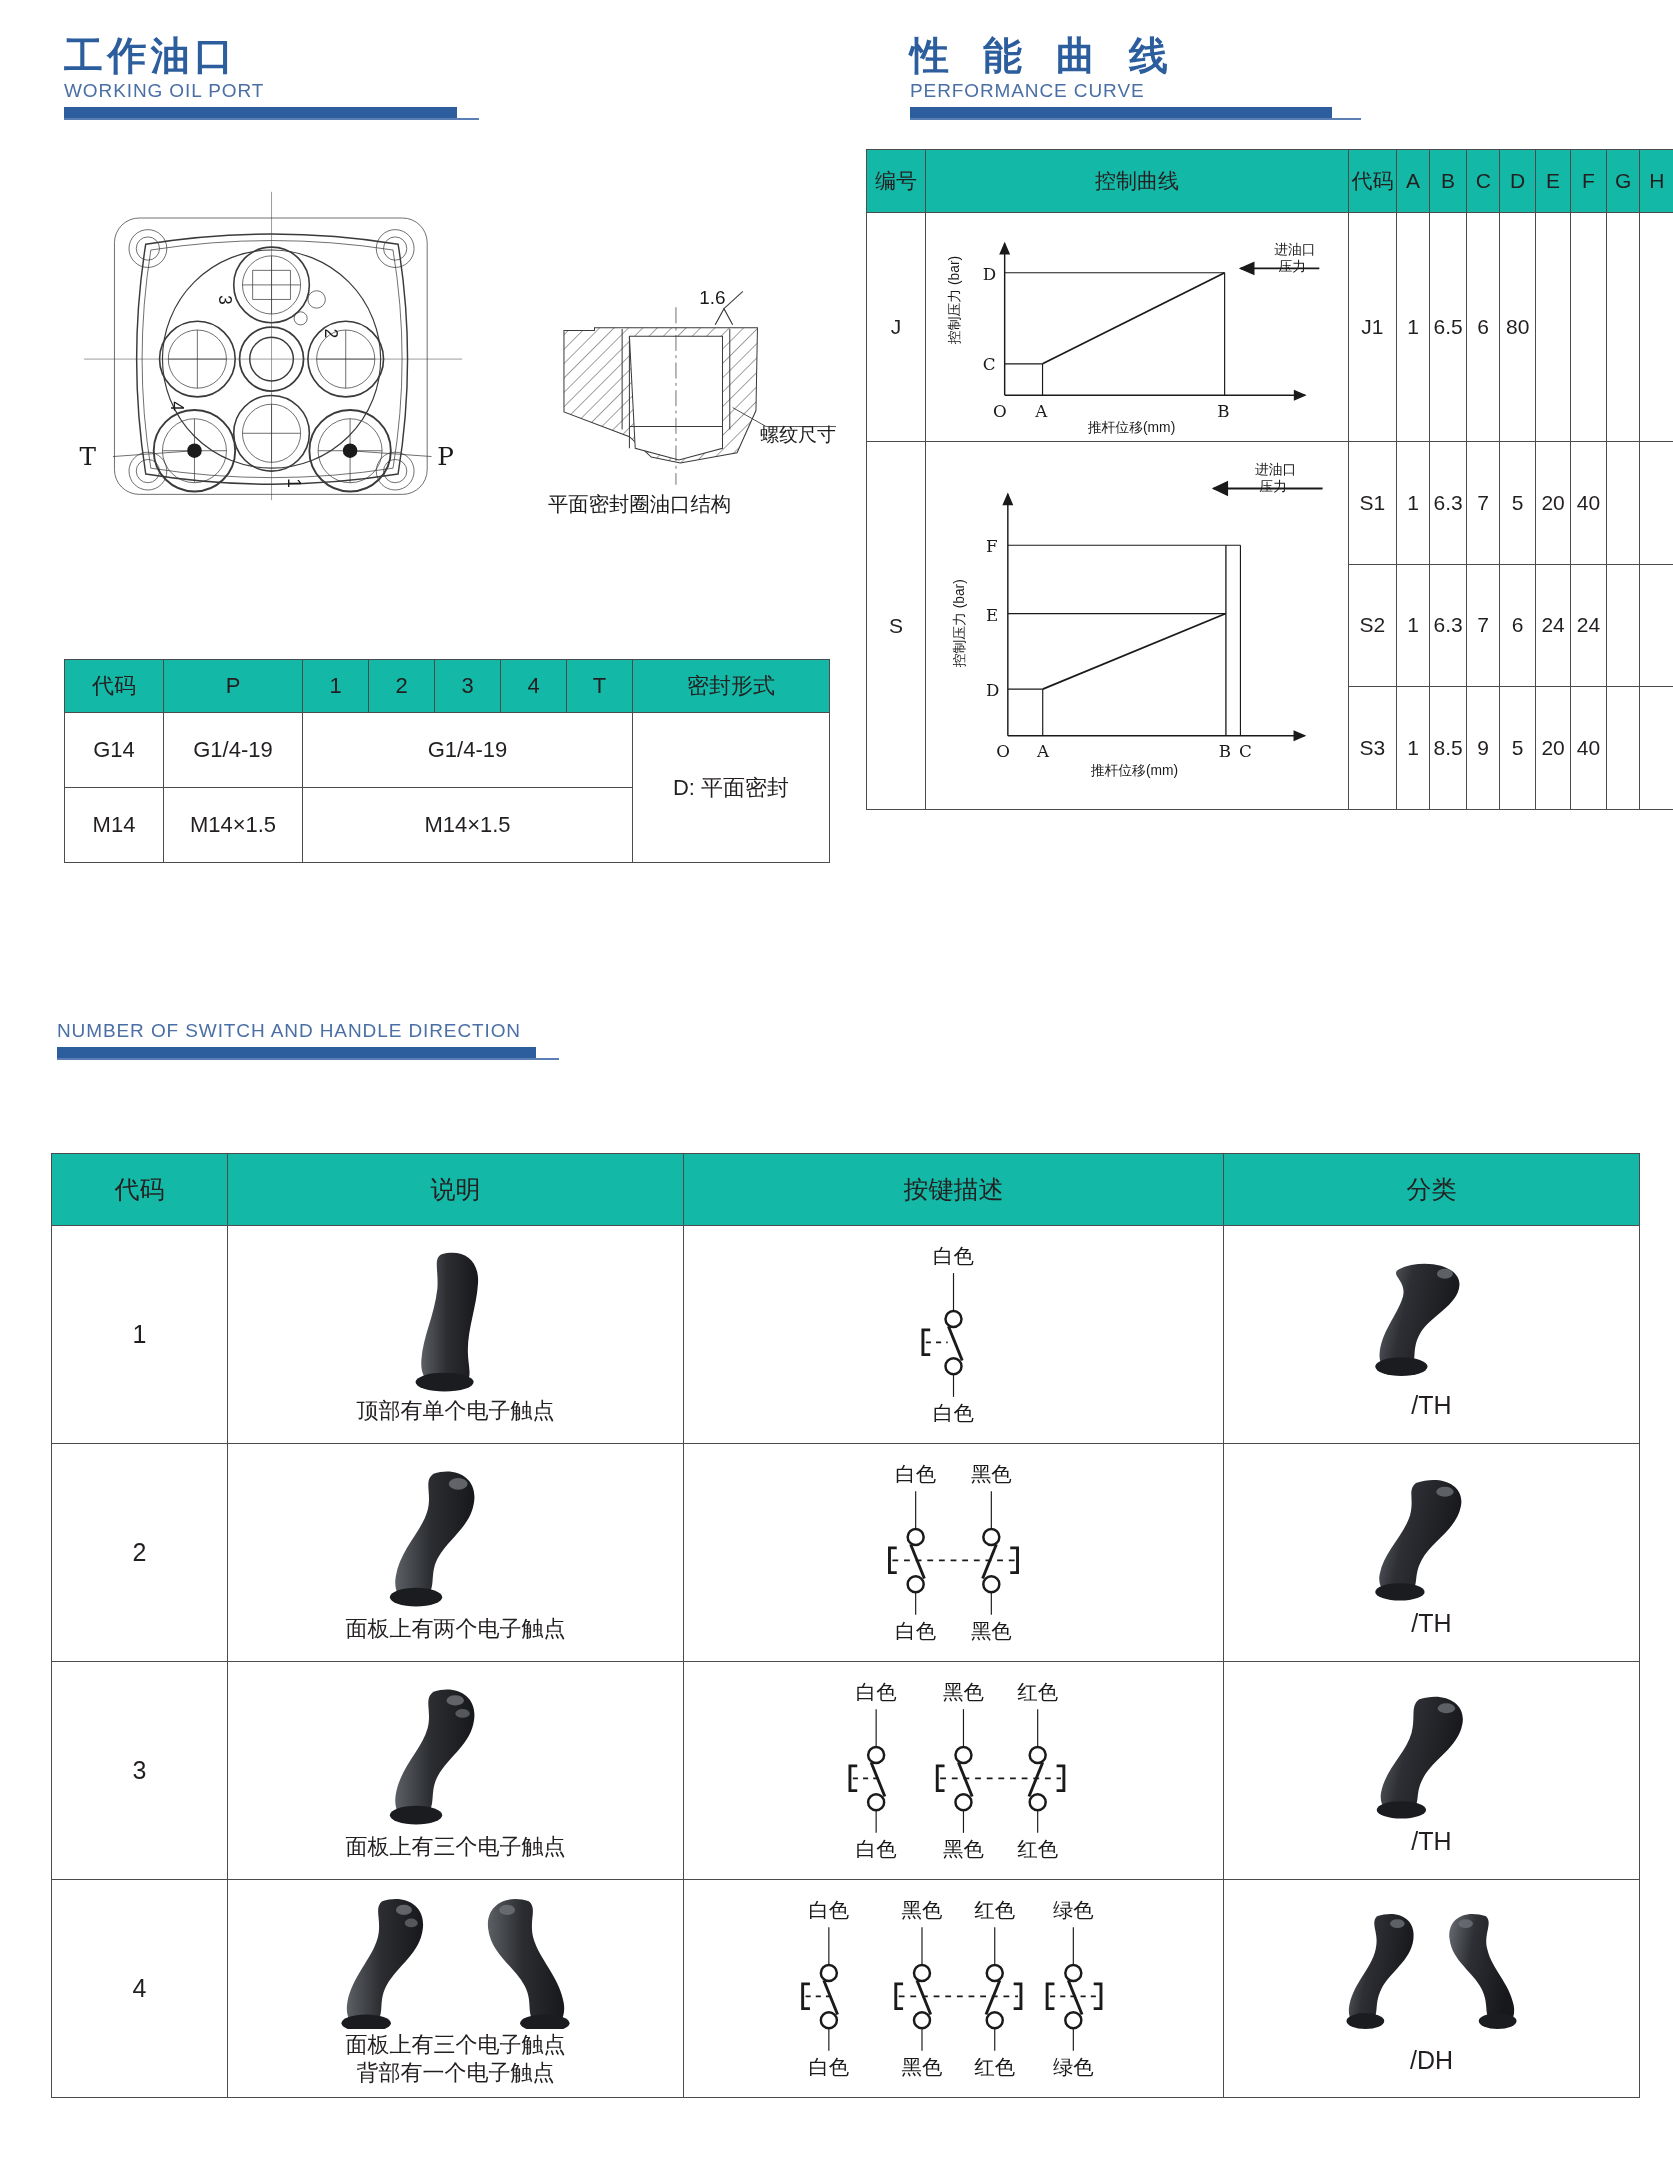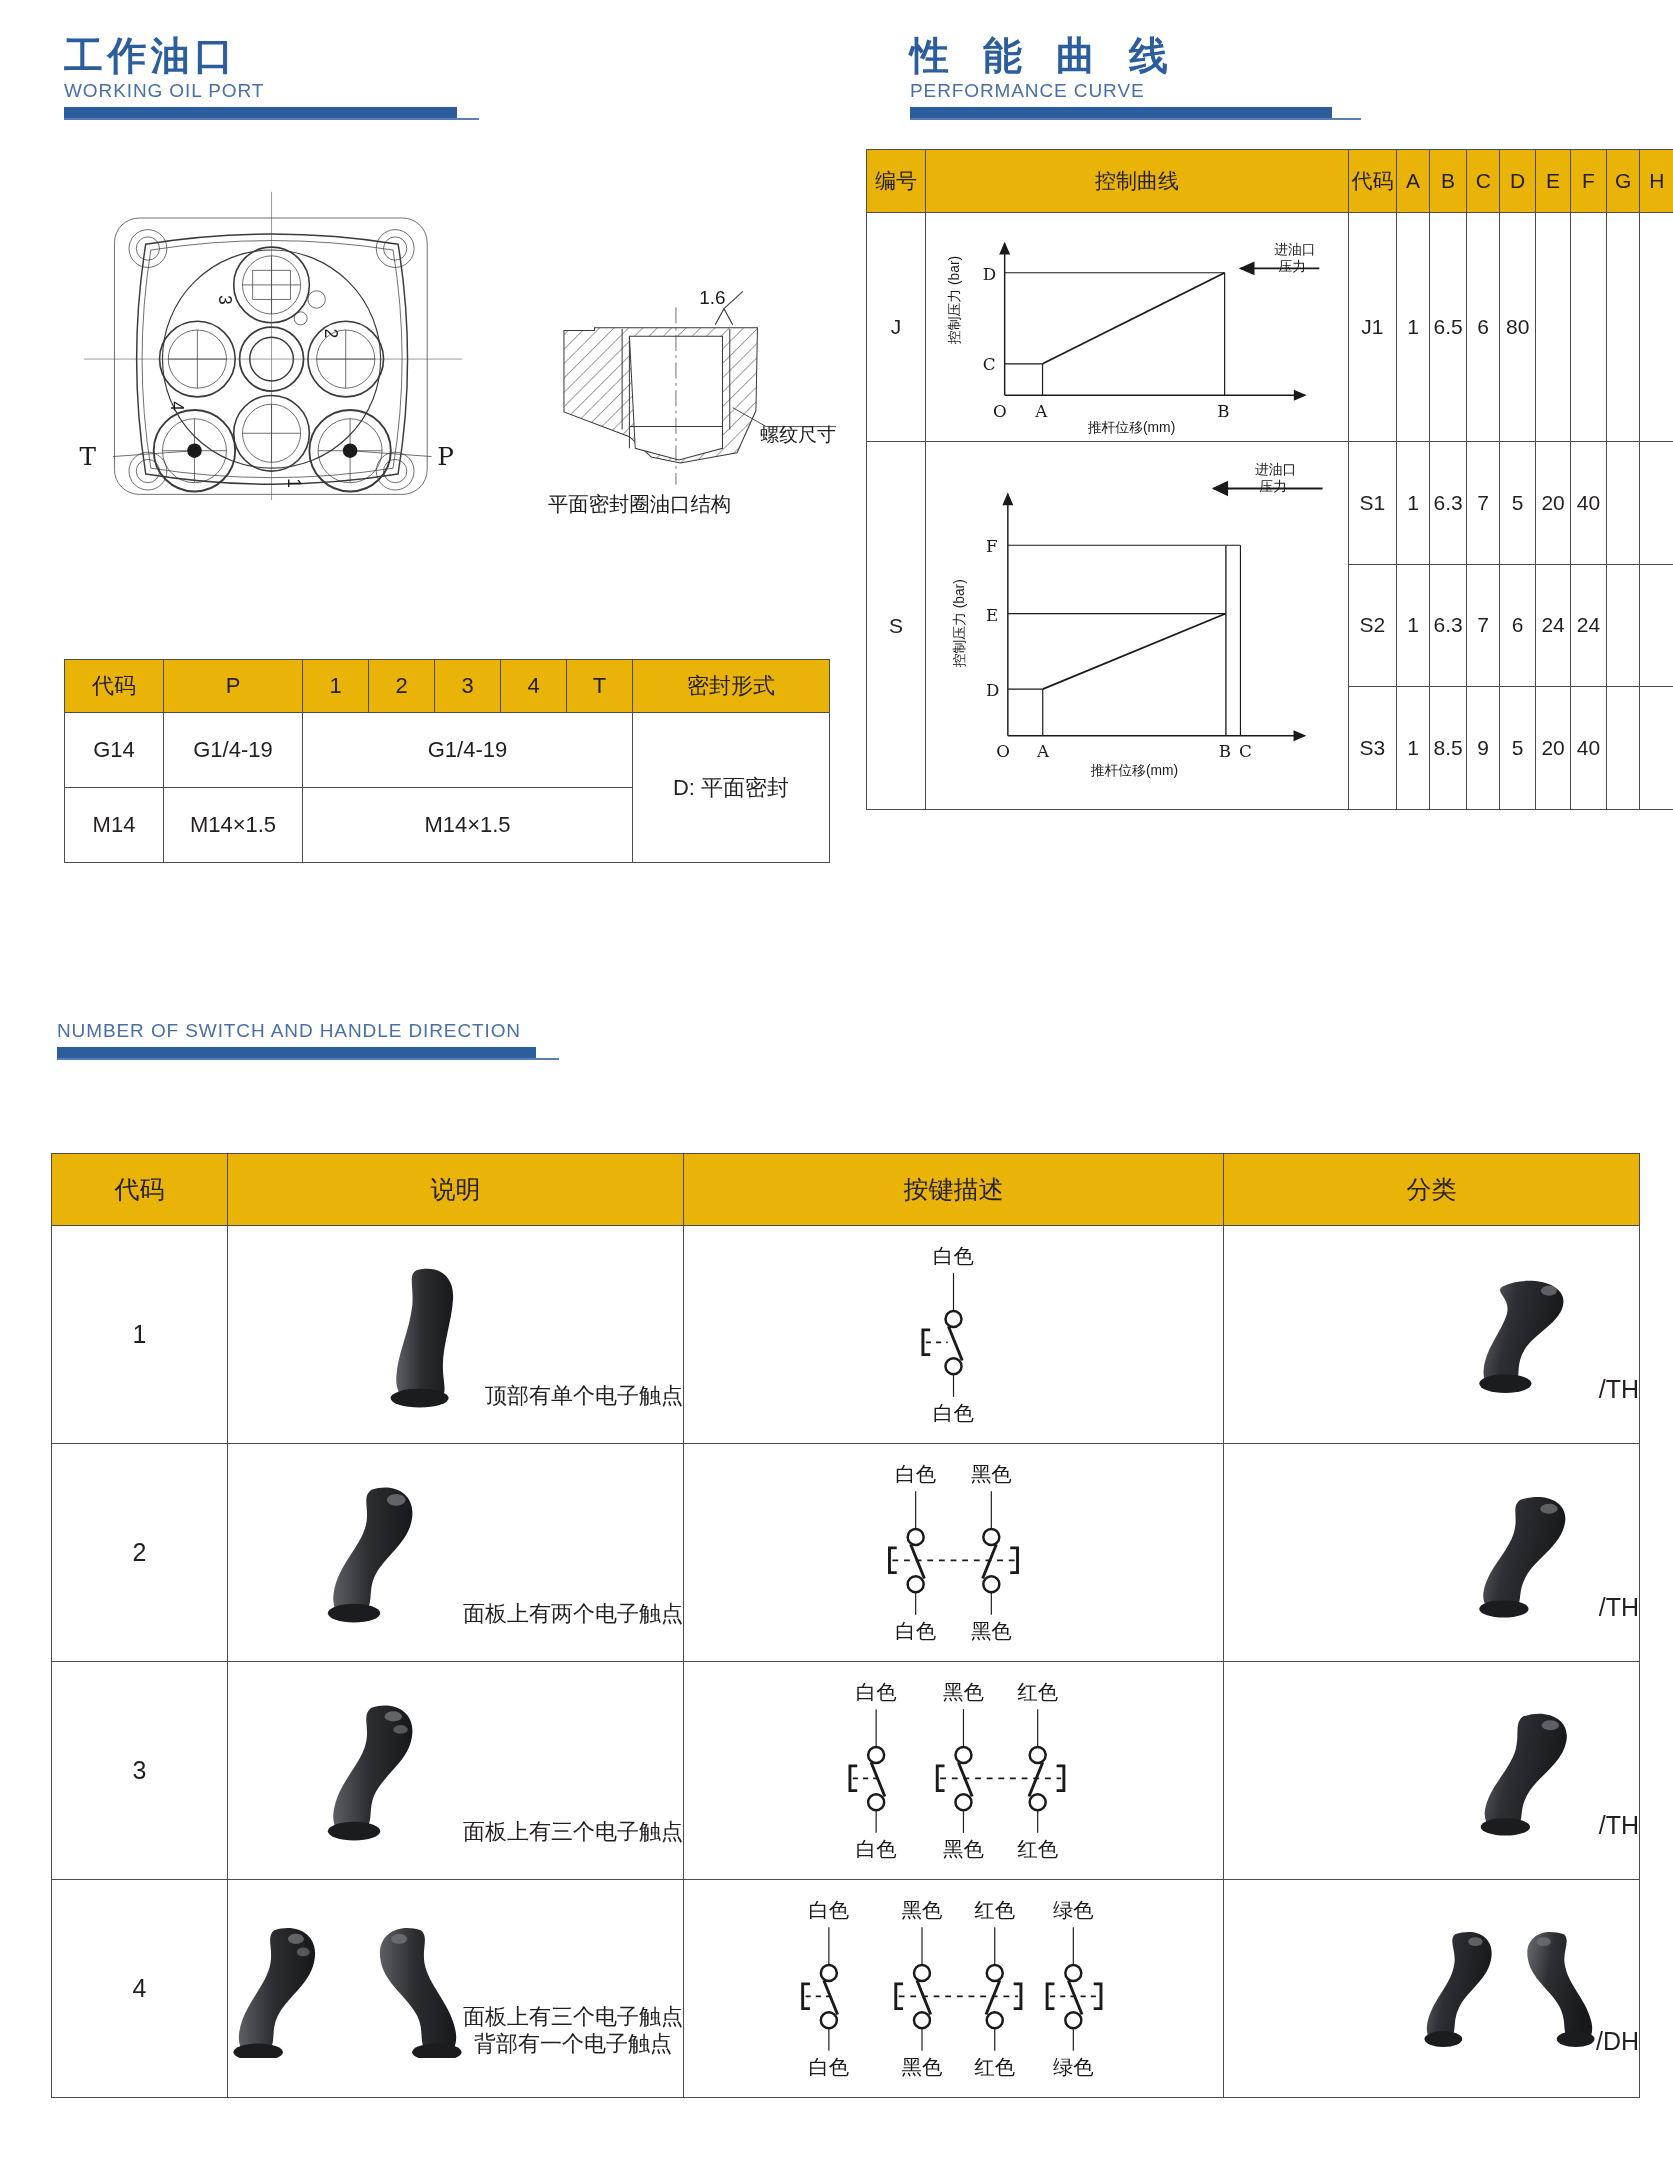--- a/index.html
+++ b/index.html
@@ -27,21 +27,21 @@
   .rule-wrap .thin-ext {
     position:absolute; left:0; bottom:0; height:1.5px; background:#5b7fb4;
   }
 
   
   table.grid { border-collapse:collapse; }
   table.grid th, table.grid td {
     border:0.7px solid #4c4c4c; text-align:center; vertical-align:middle;
     font-size:19.6px; color:#231f20; padding:0;
   }
-  table.grid th { background:#eab308; font-weight:normal; }
+  table.grid th { background:#14b8a6; font-weight:normal; }
 
   
   #oilport-diagram { position:absolute; left:69px; top:186px; width:408px; height:320px; }
   #thread-diagram { position:absolute; left:542px; top:255px; width:313px; height:240px;margin-top:29px; }
   .dim-text { font-size:26px; }
   .cap-text { font-size:28px; }
 
   
   #port-table { position:absolute; left:64px; top:659px; }
   #port-table td, #port-table th { font-size:22px; }
@@ -58,21 +58,21 @@
   
   #switch-table { position:absolute; left:51px; top:1153px; }
   #switch-table th, #switch-table td { font-size:25px; }
   #switch-table th { height:71px; }
   .col-code { width:175px; }
   .col-desc { width:455px; }
   .col-sw   { width:539px; }
   .col-cls  { width:415px; }
   .desc-label { font-size:22px; line-height:1.25; white-space:pre-line; }
   .cls-label { font-size:25px; }
-  .cell-stack { display:flex; flex-direction:row; align-items:flex-end; justify-content:flex-end; height:100%; }
+  .cell-stack { display:flex; flex-direction:column; align-items:center; justify-content:flex-end; height:100%; }
   .cell-center { display:flex; justify-content:center; height:100%; }
 
   
   .handle-row { display:flex; align-items:flex-end; justify-content:center; gap:13px; }
 </style>
 </head>
 <body>
 
 <div class="sec-head" style="left:64px; top:36px; width:415px;">
   <div class="sec-cn">工作油口</div>

